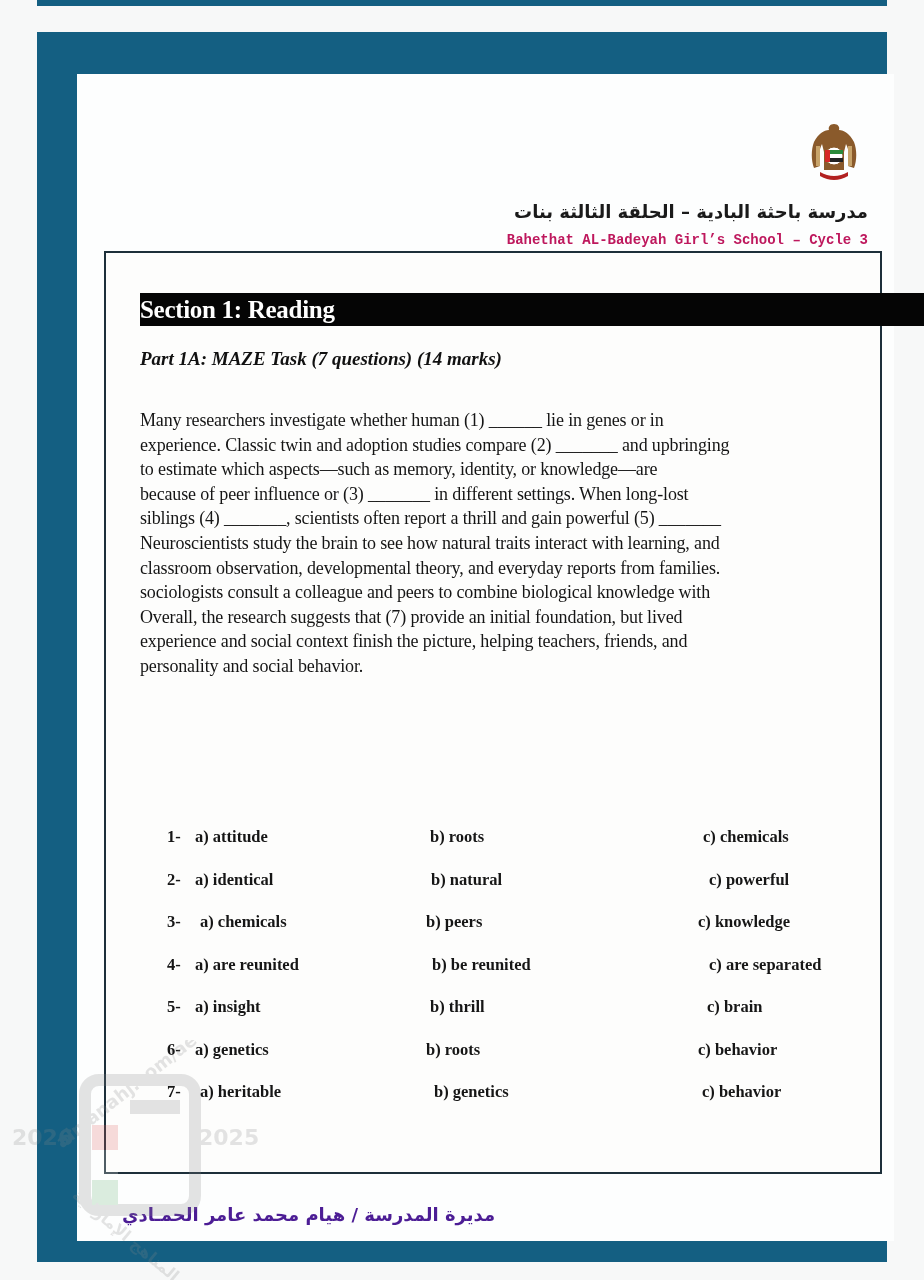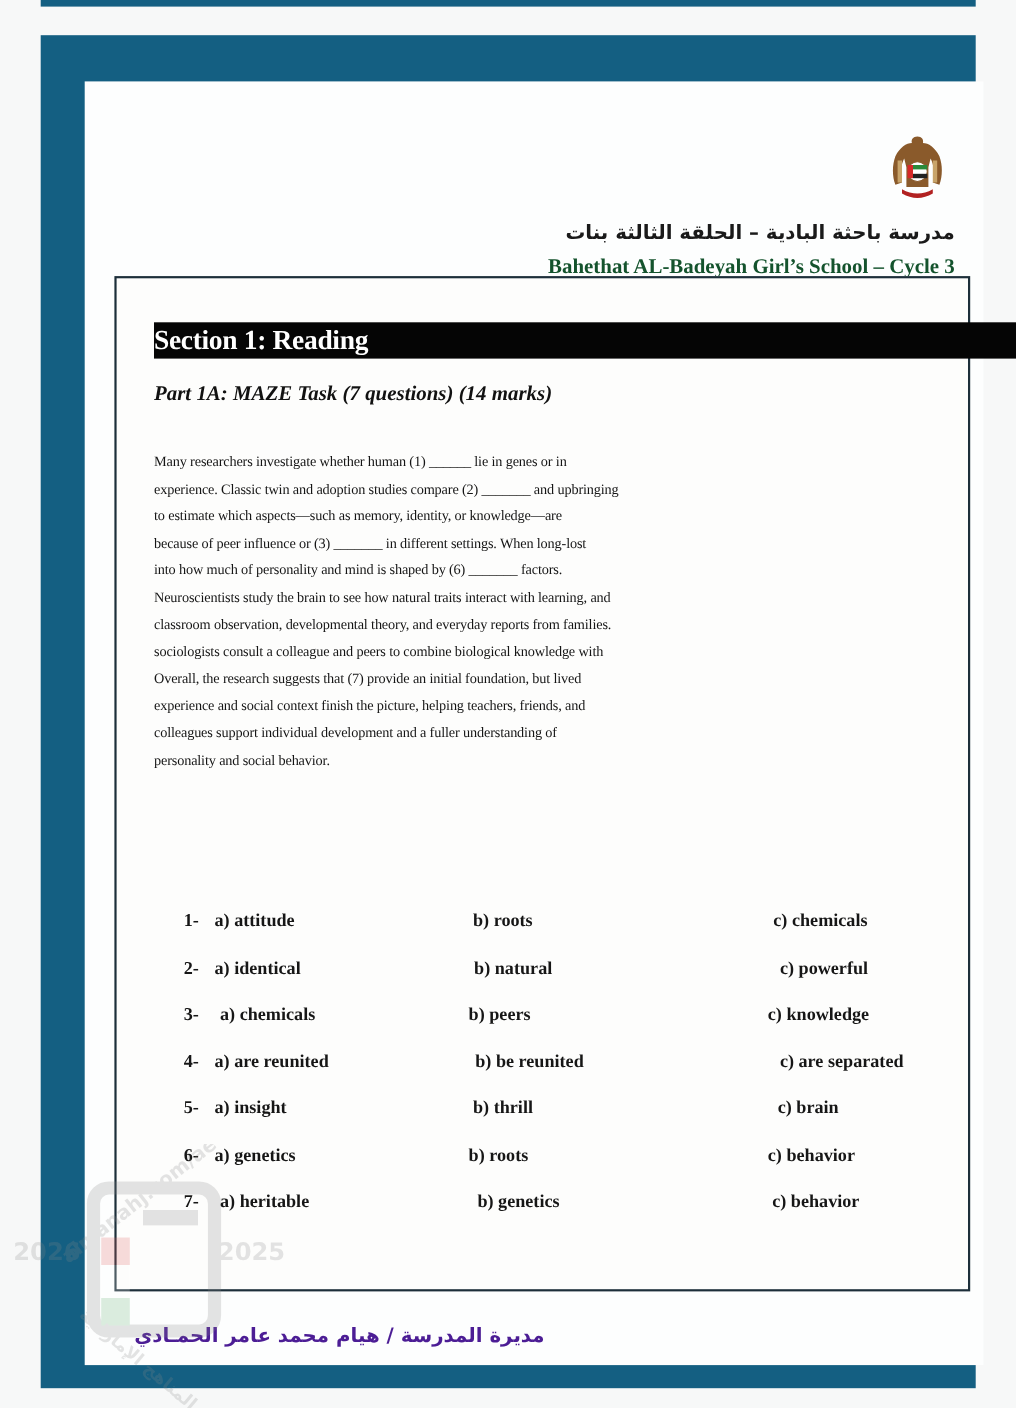--- a/index.html
+++ b/index.html
@@ -24,40 +24,40 @@
     .emblem {
       position: absolute; left: 731px; top: 48px; width: 52px; height: 62px;
     }
     .school-ar {
       position: absolute; right: 26px; top: 127px;
       font-family: "DejaVu Sans", sans-serif; font-weight: bold; font-size: 18px;
       color: #1a1a1a; direction: rtl; text-align: right; white-space: nowrap;
     }
     .school-en {
       position: absolute; right: 26px; top: 158px;
-      font-family: Liberation Serif, serif; font-weight: bold; font-size: 19px;
-      color: #14532d; white-space: nowrap;
+      font-family: Liberation Mono, monospace; font-weight: bold; font-size: 14px;
+      color: #be185d; white-space: nowrap;
     }
     .box {
       position: absolute; left: 27px; top: 177px; width: 778px; height: 923px;
       border: 2px solid #1d2f3a; background: #fdfdfc; box-sizing: border-box;
     }
     .section-bar {
       position: absolute; left: 34px; top: 40px; width: 801px; height: 33px;
       background: #050505; color: #ffffff;
       font-weight: bold; font-size: 25px; line-height: 33px;
       padding-left: 0; box-sizing: border-box; letter-spacing: -0.3px;
     }
     .part-title {
       position: absolute; left: 34px; top: 95px;
       font-weight: bold; font-size: 19px; color: #111; font-style: italic;
     }
     .passage {
       position: absolute; left: 34px; top: 155px; width: 730px;
-      font-size: 13px; line-height: 24.6px; color: #151515;
+      font-size: 18px; line-height: 24.6px; color: #151515;
       letter-spacing: -0.15px;
     }
     .passage p { margin: 0; white-space: nowrap; }
     .q-row {
       position: absolute; left: 0; width: 778px; height: 24px;
       font-weight: bold; font-size: 16.5px; color: #161616;
     }
     .q-row span { position: absolute; top: 0; white-space: nowrap; }
     .footer-ar {
       position: absolute; left: 45px; top: 1130px;
@@ -92,27 +92,26 @@
 
     <div class="box">
       <div class="section-bar">Section 1: Reading</div>
       <div class="part-title">Part 1A: MAZE Task (7 questions) (14 marks)</div>
 
       <div class="passage">
         <p>Many researchers investigate whether human (1) ______ lie in genes or in</p>
         <p>experience. Classic twin and adoption studies compare (2) _______ and upbringing</p>
         <p>to estimate which aspects—such as memory, identity, or knowledge—are</p>
         <p>because of peer influence or (3) _______ in different settings. When long-lost</p>
-        <p>into how much of personality and mind is shaped by (6) _______ factors.</p>
+        <p>siblings (4) _______, scientists often report a thrill and gain powerful (5) _______</p>
         <p>Neuroscientists study the brain to see how natural traits interact with learning, and</p>
         <p>classroom observation, developmental theory, and everyday reports from families.</p>
         <p>sociologists consult a colleague and peers to combine biological knowledge with</p>
         <p>Overall, the research suggests that (7) provide an initial foundation, but lived</p>
         <p>experience and social context finish the picture, helping teachers, friends, and</p>
-        <p>colleagues support individual development and a fuller understanding of</p>
         <p>personality and social behavior.</p>
       </div>
 
       <div class="q-row" style="top:574px">
         <span style="left:61px">1-</span>
         <span style="left:89px">a) attitude</span>
         <span style="left:324px">b) roots</span>
         <span style="left:597px">c) chemicals</span>
       </div>
       <div class="q-row" style="top:617px">

